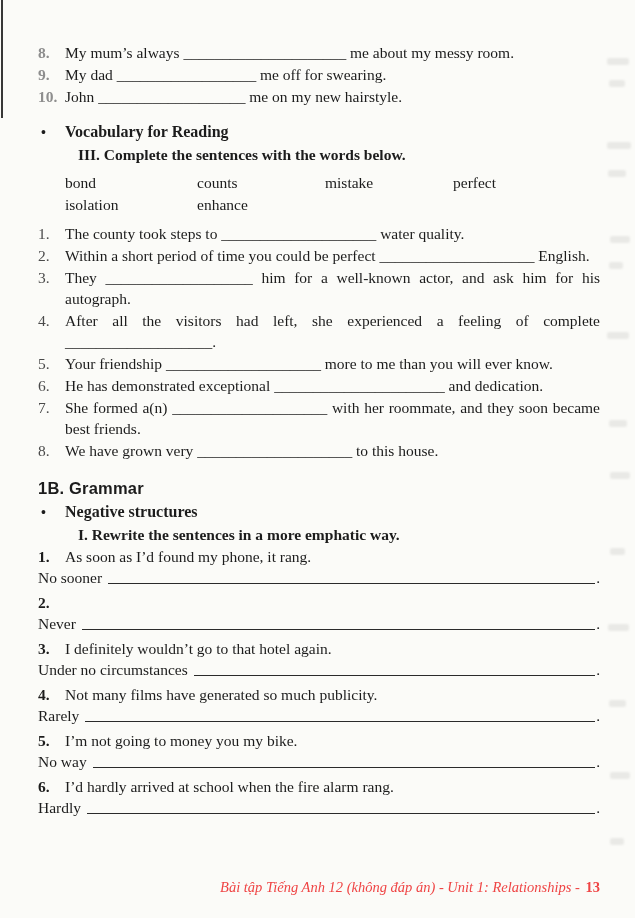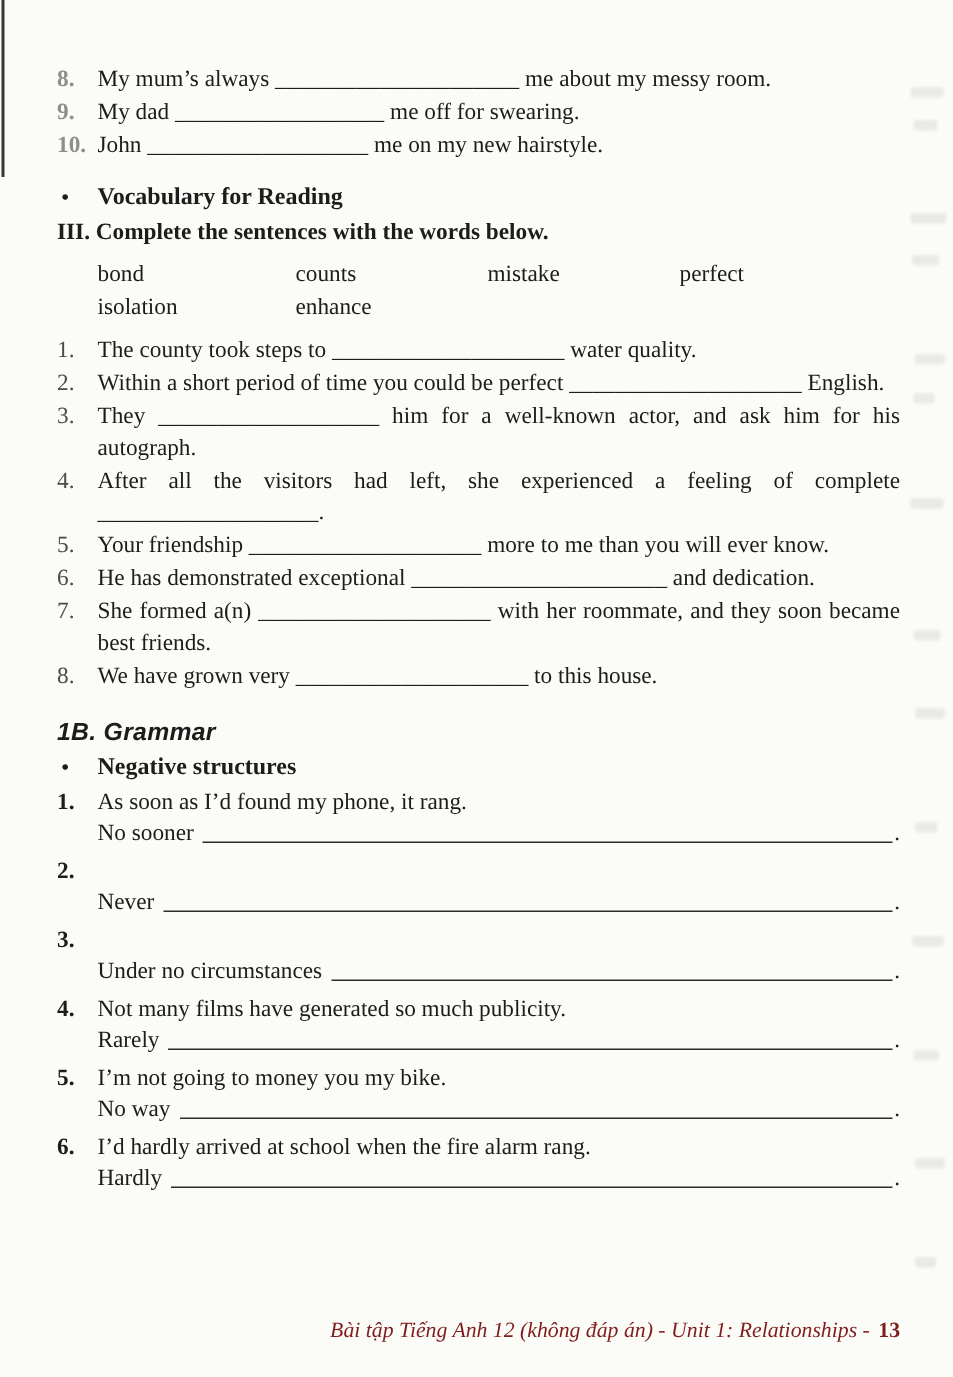--- a/index.html
+++ b/index.html
@@ -22,54 +22,54 @@
 
   .tail .num{font-weight:700;color:#8e8e8e;}
   .vocab-list .num{color:#4a4a4a;}
   .grammar-list .num{font-weight:700;color:#1c1c1c;}
 
   .section-gap-sm{height:12px;}
   .section-gap-md{height:14px;}
 
   .bullet-head{display:flex;align-items:baseline;font-weight:700;font-size:16px;line-height:23px;}
   .bullet-head .bullet{flex:none;width:24px;padding-left:3px;font-size:14px;}
-  .instruction{font-weight:700;line-height:22px;}
+  .instruction{font-weight:700;line-height:22px;margin-left:40px;}
 
   .wordbox{
     margin:6px 0 8px 27px;
     display:grid;
     grid-template-columns:132px 128px 128px auto;
     line-height:21px;
     row-gap:1px;
   }
 
   .grammar-title{
     font-family:"Liberation Sans", sans-serif;
-    font-weight:700;font-style:italic;
+    font-weight:700;
     font-size:16.5px;line-height:24px;
     letter-spacing:.2px;
   }
 
   .gitem{margin-bottom:4px;}
   .gitem .line1{display:flex;}
   .gitem .line1 .num{flex:none;width:27px;}
-  .gitem .line2{display:flex;margin-left:27px;line-height:21px;}
+  .gitem .line2{display:flex;line-height:21px;}
   .gitem .line2 .lead{white-space:pre;}
   .gitem .line2 .fill{
     flex:1;align-self:flex-end;
     border-bottom:1.4px solid #2b2b2b;
     margin:0 1px 4px 6px;height:0;
   }
 
   .footer{
     position:absolute;
     right:35px;bottom:20px;
     font-style:italic;
     font-size:14.5px;
-    color:#7f1d1d;
+    color:#ef4444;
     white-space:nowrap;
   }
   .footer .pageno{font-weight:700;font-style:normal;padding-left:2px;}
 
   
   .edge-mark{position:absolute;left:1px;top:0;width:2px;height:118px;background:#151515;opacity:.85;}
   .bleed{position:absolute;background:#9a9a96;opacity:.18;border-radius:2px;filter:blur(1.2px);height:7px;}
 </style>
 </head>
 <body>
@@ -146,20 +146,21 @@
   </div>
 
   <div class="section-gap-md"></div>
 
   <div>
     <div class="grammar-title">1B. Grammar</div>
     <div class="bullet-head">
       <span class="bullet">•</span>
       <span>Negative structures</span>
     </div>
+    <div class="instruction">I. Rewrite the sentences in a more emphatic way.</div>
 
     <div class="grammar-list">
 
       <div class="gitem">
         <div class="line1">
           <span class="num">1.</span>
           <span class="txt">As soon as I’d found my phone, it rang.</span>
         </div>
         <div class="line2">
           <span class="lead">No sooner</span>
@@ -175,20 +176,21 @@
         <div class="line2">
           <span class="lead">Never</span>
           <span class="fill"></span>
           <span>.</span>
         </div>
       </div>
 
       <div class="gitem">
         <div class="line1">
           <span class="num">3.</span>
+          <span class="txt">I definitely wouldn’t go to that hotel again.</span>
         </div>
         <div class="line2">
           <span class="lead">Under no circumstances</span>
           <span class="fill"></span>
           <span>.</span>
         </div>
       </div>
 
       <div class="gitem">
         <div class="line1">

